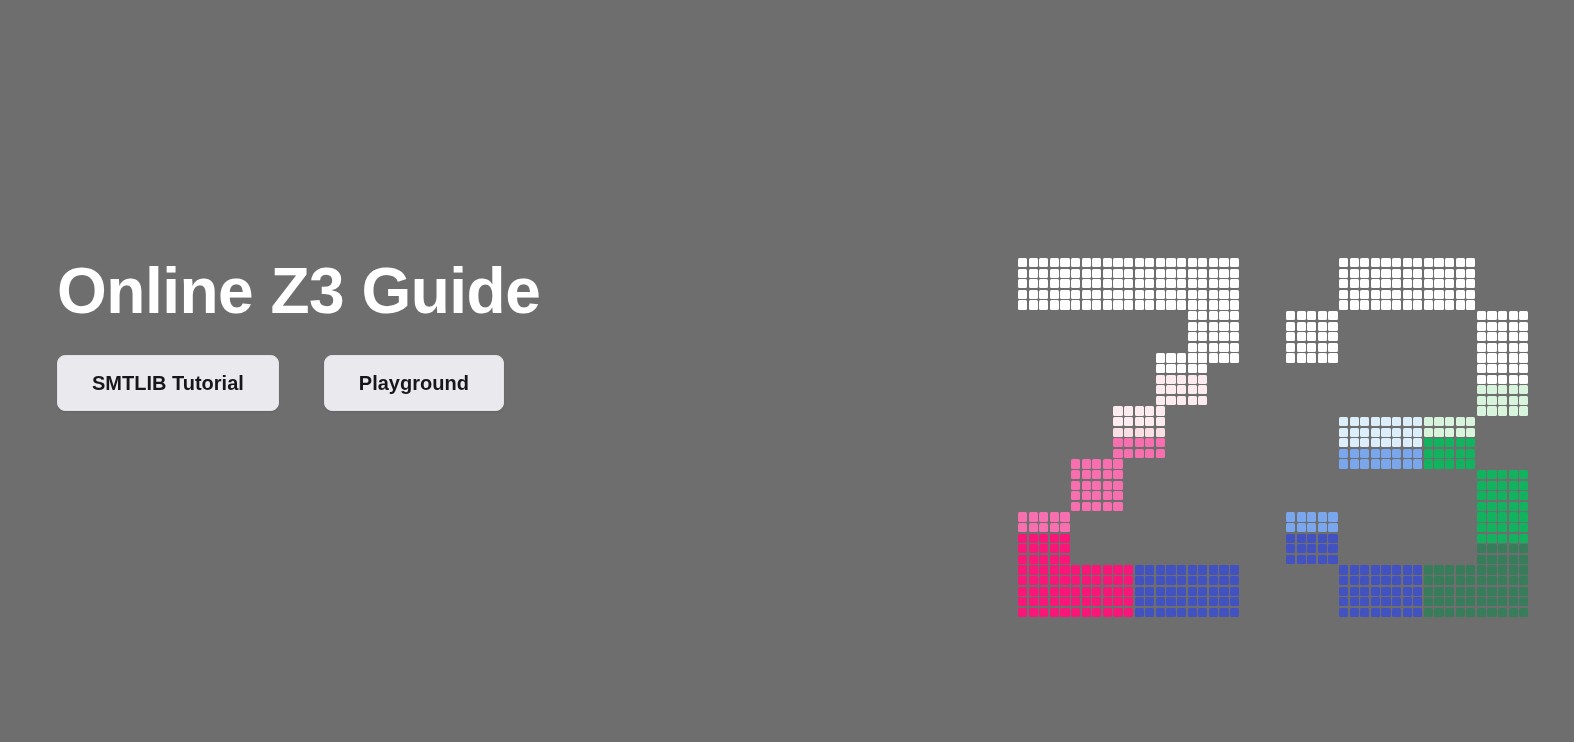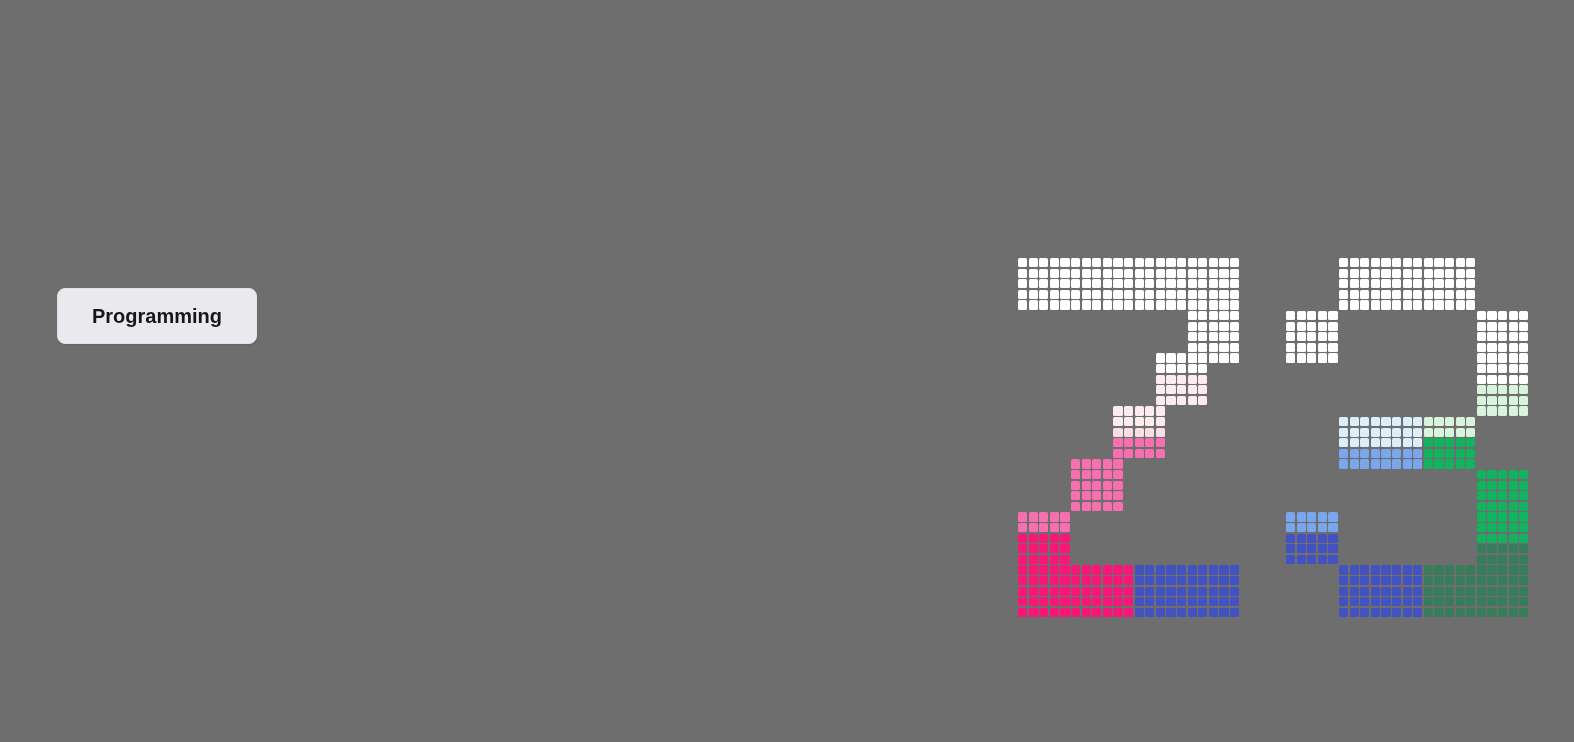--- a/index.html
+++ b/index.html
@@ -88,23 +88,25 @@
     height: 9.2px;
     border-radius: 1.5px;
   }
 </style>
 </head>
 <body>
 
 <div id="hero">
 
   <div id="hero-text">
+    <h1 id="page-title">Online Z3 Guide</h1>
 
     <div id="cta-row">
-      <a class="cta-button">Programming</a>
+      <a class="cta-button">SMTLIB Tutorial</a>
+      <a class="cta-button">Playground</a>
     </div>
   </div>
 
   <div id="logo-wrap">
     <div class="glyph" id="glyph-seven">
         <div class="pixel-cell" style="left: 0px; top: 0px; background: rgb(255, 255, 255);"></div>
         <div class="pixel-cell" style="left: 10.6px; top: 0px; background: rgb(255, 255, 255);"></div>
         <div class="pixel-cell" style="left: 21.2px; top: 0px; background: rgb(255, 255, 255);"></div>
         <div class="pixel-cell" style="left: 31.8px; top: 0px; background: rgb(255, 255, 255);"></div>
         <div class="pixel-cell" style="left: 42.4px; top: 0px; background: rgb(255, 255, 255);"></div>

